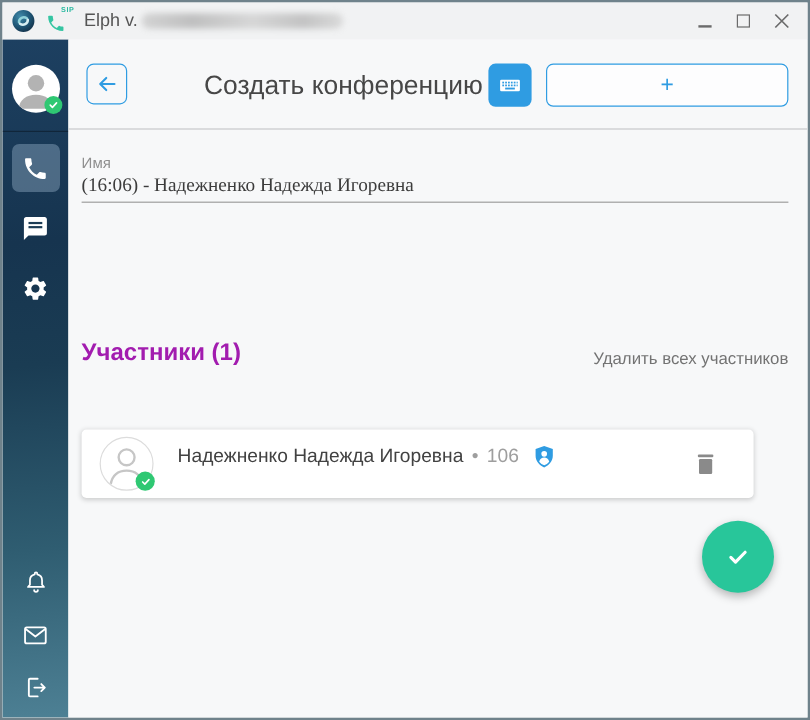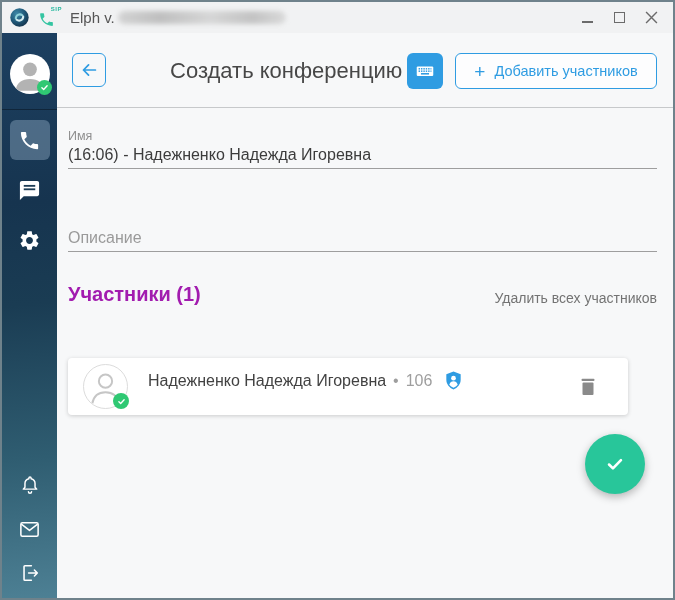--- a/index.html
+++ b/index.html
@@ -70,21 +70,21 @@
     color:#2f9ce2; font-size:14.5px; font-weight:500;
     display:flex; align-items:center; justify-content:center; gap:9px; cursor:pointer;
     font-family:"Liberation Sans", sans-serif;
   }
   .add-btn .plus{ font-size:19px; font-weight:400; line-height:1; }
   .hdr-divider{ position:absolute; left:0; right:0; top:74px; height:1px; background:#c7c9cb; }
   .field-label{ position:absolute; left:11px; top:96px; font-size:12.5px; color:#8f8f8f; }
   .name-input, .desc-input{
     position:absolute; left:11px; width:589px; border:none; outline:none;
     background:transparent; font-size:16px; color:#3c3c3c;
-    font-family:Liberation Sans, sans-serif; padding:0 0 4px 0;
+    font-family:Liberation Serif, serif; padding:0 0 4px 0;
     border-bottom:1px solid #9e9e9e;
   }
   .name-input{ top:113px; }
   .desc-input{ top:196px; }
   .desc-input::placeholder{ color:#9a9a9a; opacity:1; }
   .part-heading{ position:absolute; left:11px; top:250px; font-size:20px; font-weight:bold; color:#a21caf; }
   .remove-all{ position:absolute; right:16px; top:257px; font-size:14px; font-weight:500; color:#737373; cursor:pointer; }
   
   .card{
     position:absolute; left:11px; top:325px; width:560px; height:57px;
@@ -233,29 +233,27 @@
               <rect x="12.8" y="11.4" width="1.6" height="1.6"></rect>
               <rect x="15.4" y="11.4" width="1.6" height="1.6"></rect>
               <rect x="18" y="11.4" width="1" height="1.6"></rect>
             <rect x="7.6" y="14.2" width="8.8" height="1.7"></rect>
           </g>
         </svg>
       </button>
 
       <button class="add-btn">
         <span class="plus">+</span>
-        <span>Добавить участников</span>
       </button>
 
       <div class="hdr-divider"></div>
 
       <div class="field-label">Имя</div>
       <input class="name-input" type="text" value="(16:06) - Надежненко Надежда Игоревна" style="">
 
-      <input class="desc-input" type="text" placeholder="Описание" style="">
 
       <div class="part-heading">Участники (1)</div>
       <div class="remove-all">Удалить всех участников</div>
 
       <div class="card">
         <div class="avatar2">
           <div class="circle">
             <svg width="43" height="43" viewBox="0 0 24 24">
               <circle cx="12" cy="9" r="3.7" fill="none" stroke="#c6c6c6" stroke-width="1.1"></circle>
               <path d="M4.6 21.5c.8-4.2 3.6-6.3 7.4-6.3s6.6 2.1 7.4 6.3" fill="none" stroke="#c6c6c6" stroke-width="1.1"></path>

